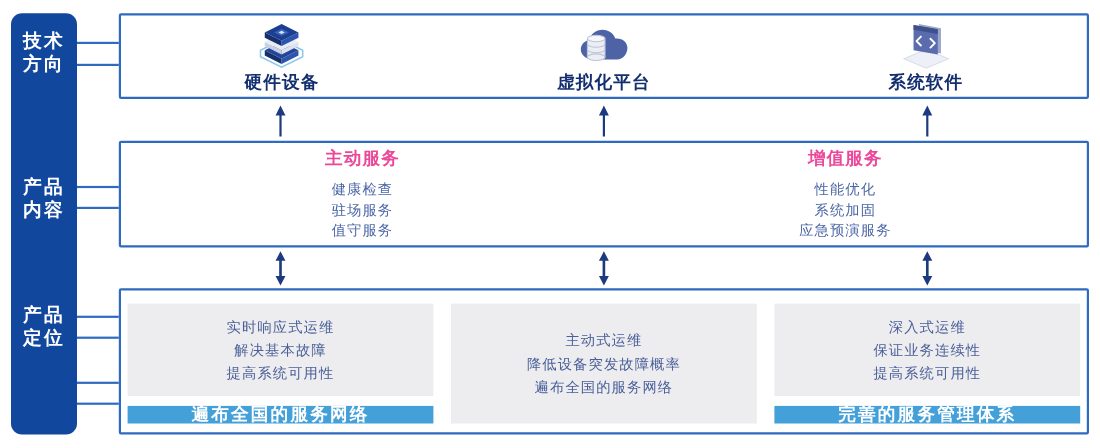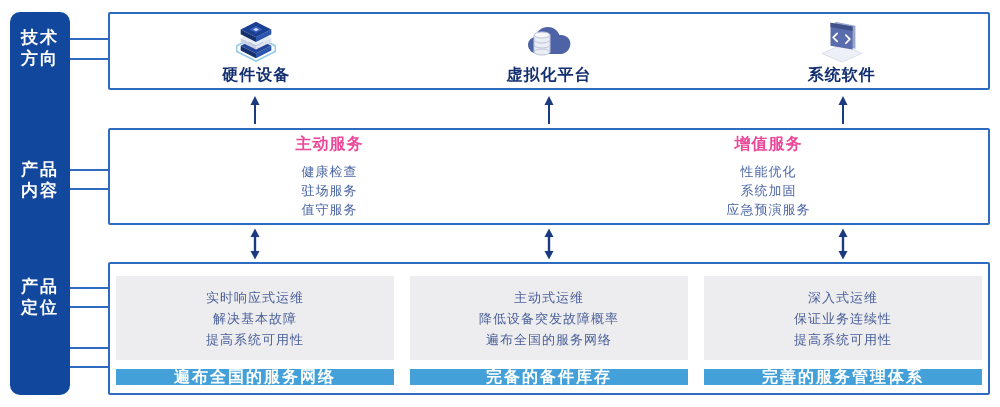--- a/index.html
+++ b/index.html
@@ -179,21 +179,20 @@
           <div class="panel-line">提高系统可用性</div>
         </div>
       <div class="banner">遍布全国的服务网络</div>
     </div>
     <div class="pos-col">
       <div class="panel">
           <div class="panel-line">主动式运维</div>
           <div class="panel-line">降低设备突发故障概率</div>
           <div class="panel-line">遍布全国的服务网络</div>
         </div>
-      <div class="banner">完备的备件库存</div>
     </div>
     <div class="pos-col">
       <div class="panel">
           <div class="panel-line">深入式运维</div>
           <div class="panel-line">保证业务连续性</div>
           <div class="panel-line">提高系统可用性</div>
         </div>
       <div class="banner">完善的服务管理体系</div>
     </div>
   </div>

